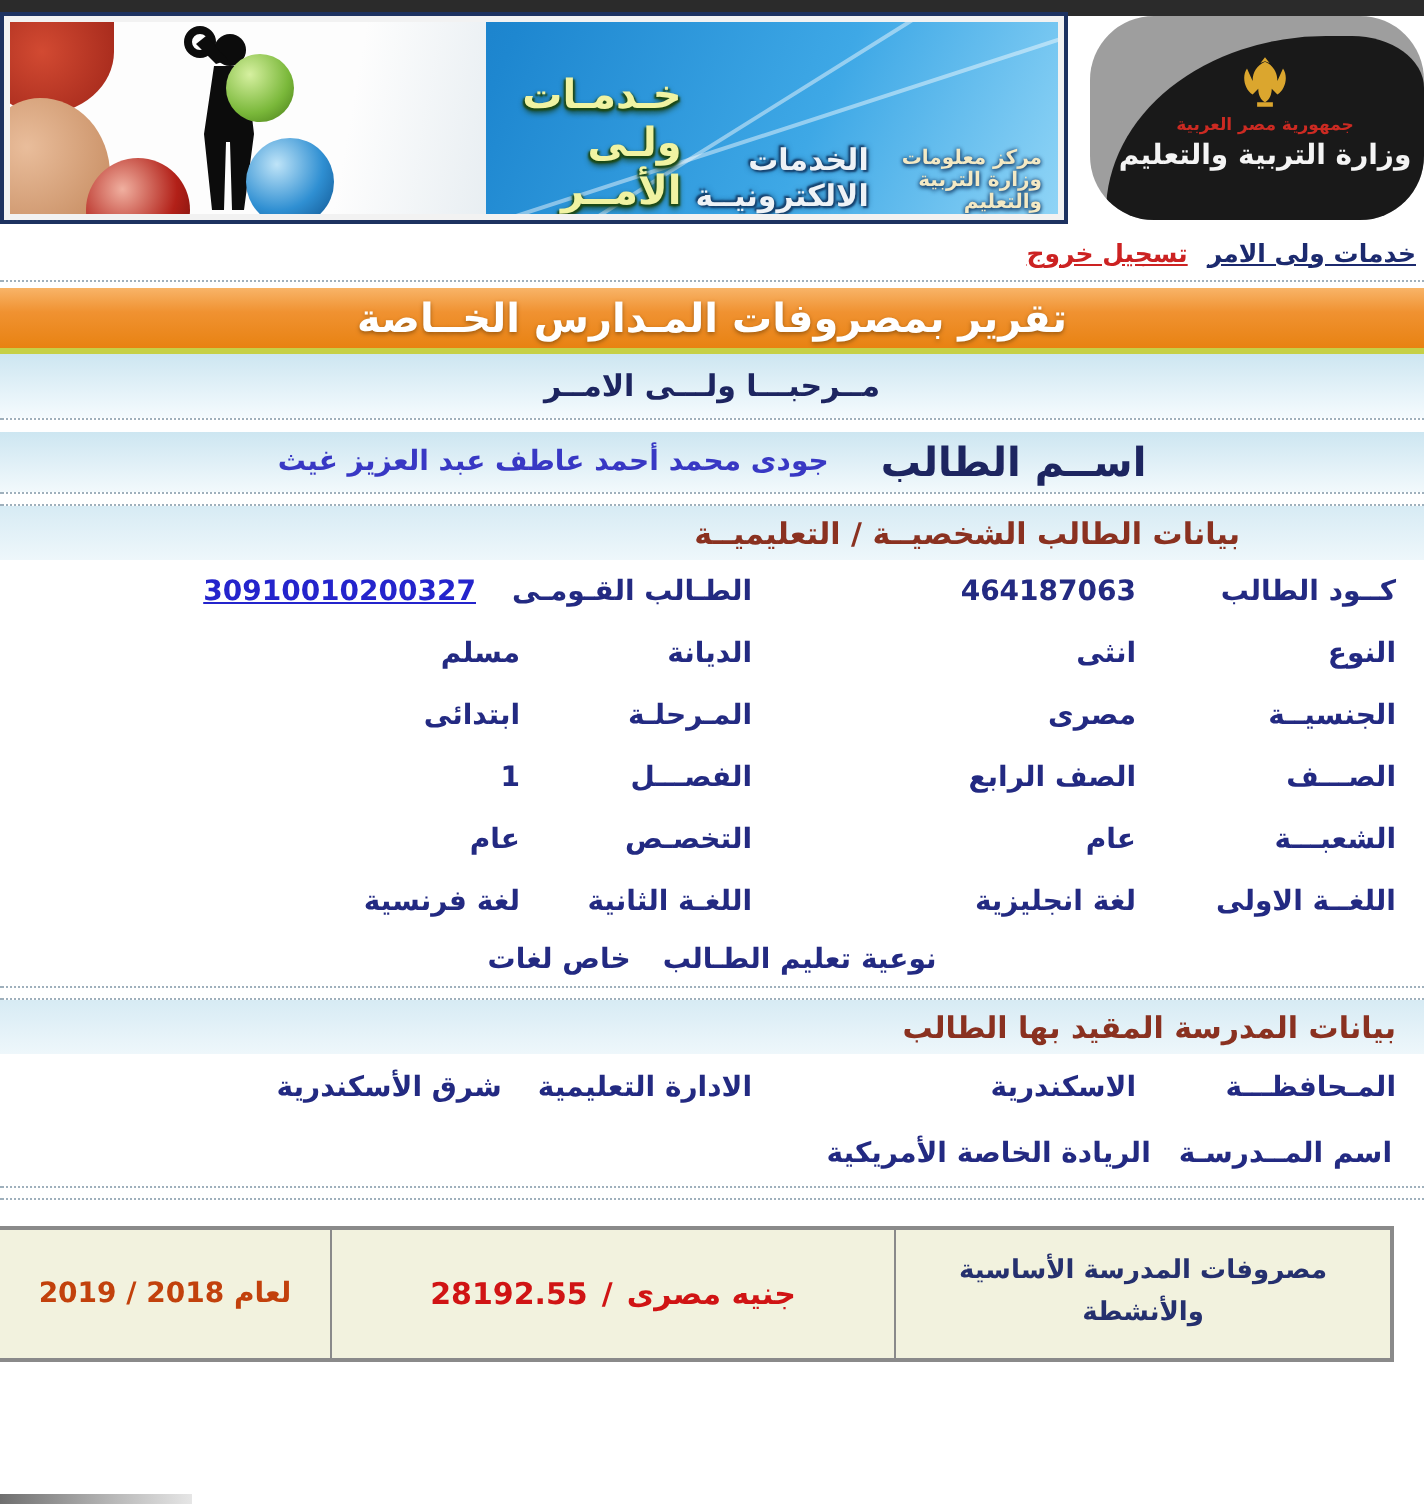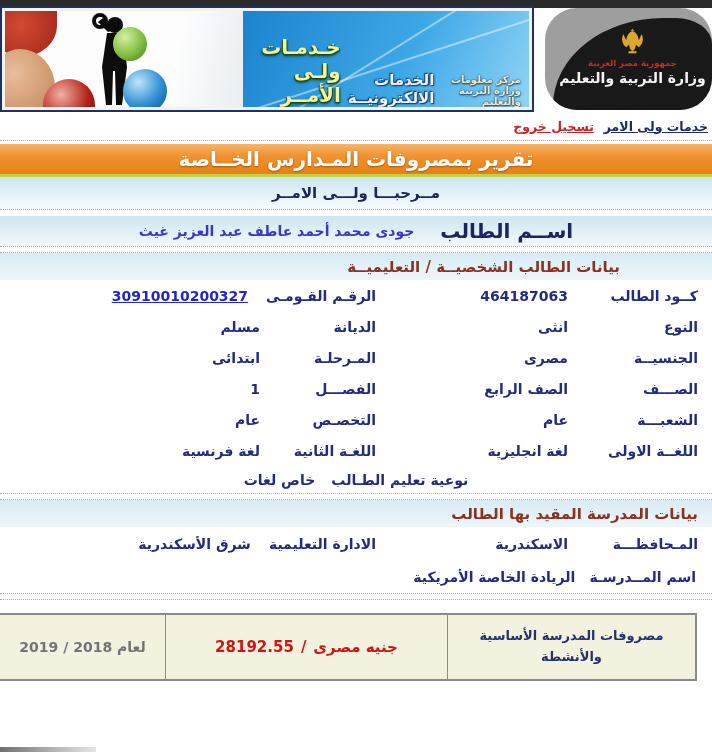--- a/index.html
+++ b/index.html
@@ -70,21 +70,21 @@
   .edurow .flbl{min-width:0;}
   .schoolname{height:32px;display:flex;align-items:center;gap:14px;padding-right:16px;}
   .srow{height:34px;}
   
   .fees{width:695px;margin:13px 15px 0 0;border:2px solid #8a8a8a;background:#f2f2de;
         display:grid;grid-template-columns:248px 282px 165px;}
   .fcell{border-left:1px solid #8a8a8a;min-height:64px;display:flex;align-items:center;justify-content:center;text-align:center;padding:2px 8px;box-sizing:border-box;}
   .fcell:last-child{border-left:none;}
   .ftitle{color:#25306e;font-weight:bold;font-size:13px;line-height:1.6;}
   .famount{direction:ltr;display:flex;gap:7px;color:#d01414;font-weight:bold;font-size:15px;}
-  .fyear{color:#737373;font-weight:bold;font-size:14px;}
+  .fyear{color:#c2410c;font-weight:bold;font-size:14px;}
   .bottombar{position:absolute;left:0;bottom:0;width:96px;height:5px;
              background:linear-gradient(90deg,#6f6f6f,#b9b9b9 60%,#e6e6e6);}
 </style>
 </head>
 <body>
 
 <div class="topstrip"></div>
 
 <div class="header">
   <div class="banner">
@@ -149,21 +149,21 @@
 <div class="sechdr">
   <span class="pad72">بيانات الطالب الشخصيــة / التعليميــة</span>
 </div>
 
 <div class="frow">
   <div class="pair r">
       <span class="flbl">كــود الطالب</span>
       <span class="fval">464187063</span>
     </div>
   <div class="pair l">
-      <span class="flbl">الرقـم القـومـى</span>
+      <span class="flbl">الطـالب القـومـى</span>
       <span class="fval link">30910010200327</span>
     </div>
 </div>
 <div class="frow">
   <div class="pair r">
       <span class="flbl">النوع</span>
       <span class="fval">انثى</span>
     </div>
   <div class="pair l">
       <span class="flbl">الديانة</span>

